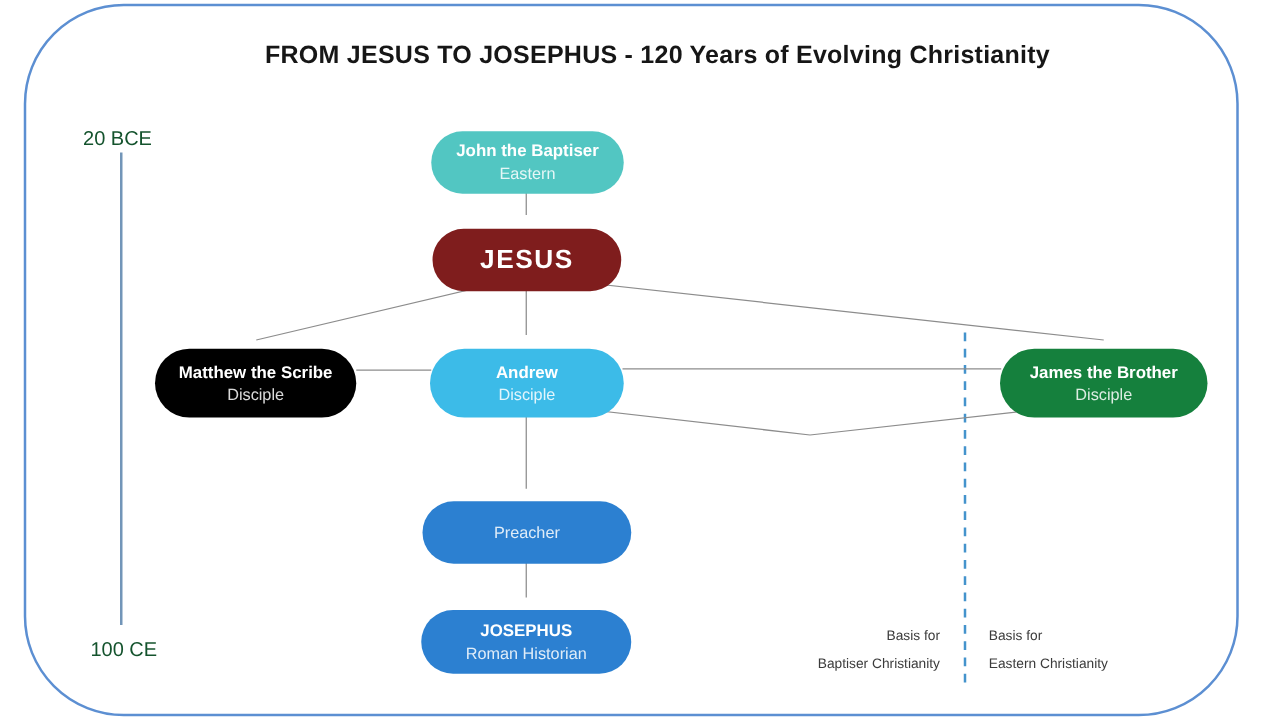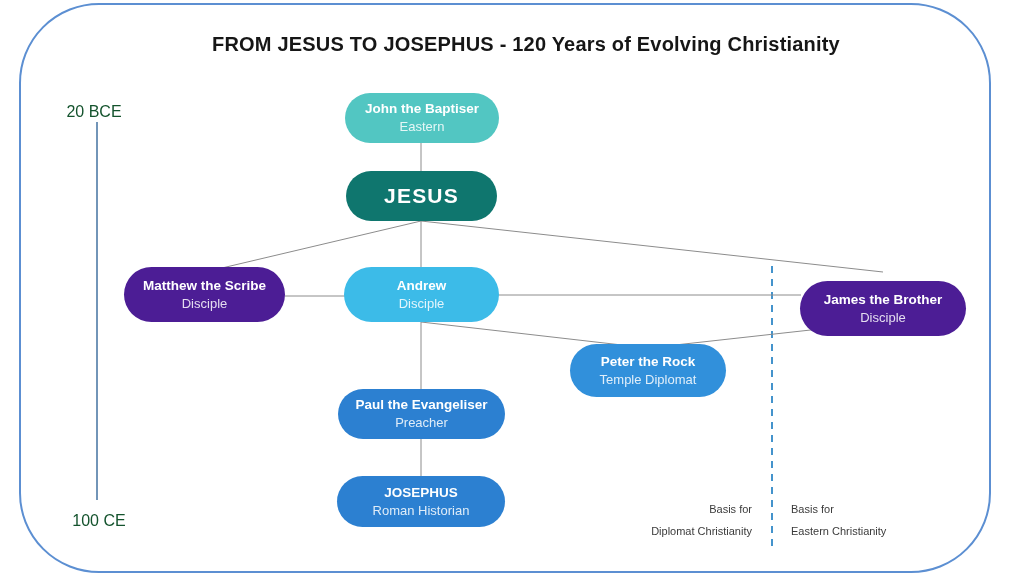--- a/index.html
+++ b/index.html
@@ -46,20 +46,21 @@
   .node {
     position: absolute;
     border-radius: 999px;
     color: #ffffff;
     display: flex;
     flex-direction: column;
     align-items: center;
     justify-content: center;
     text-align: center;
     line-height: 18px;
+    margin-top: 12px;
   }
   .node .node-name { font-weight: 700; font-size: 13.5px; }
   .node .node-sub { font-weight: 400; font-size: 13px; color: rgba(255,255,255,0.85); }
   .node.big .node-name { font-size: 21px; letter-spacing: 1.2px; }
 
   .tl-label {
     position: absolute;
     font-size: 16px;
     color: #14532d;
     text-align: center;
@@ -102,56 +103,51 @@
   </svg>
 
   <div class="tl-label" style="left:58px; top:103px; width:72px;">20 BCE</div>
   <div class="tl-label" style="left:60px; top:512px; width:78px;">100 CE</div>
 
   <div class="node" style="left: 345px; top: 93px; width: 154px; height: 50px; background: rgb(82, 198, 194);">
     <div class="node-name">John the Baptiser</div>
     <div class="node-sub">Eastern</div>
   </div>
 
-  <div class="node big" style="left: 346px; top: 171px; width: 151px; height: 50px; background: #0f766e;">
+  <div class="node big" style="left: 346px; top: 171px; width: 151px; height: 50px; background: #7f1d1d;">
     <div class="node-name">JESUS</div>
   </div>
 
-  <div class="node" style="left: 124px; top: 267px; width: 161px; height: 55px; background: #4c1d95;">
+  <div class="node" style="left: 124px; top: 267px; width: 161px; height: 55px; background: #000000;">
     <div class="node-name">Matthew the Scribe</div>
     <div class="node-sub">Disciple</div>
   </div>
 
   <div class="node" style="left: 344px; top: 267px; width: 155px; height: 55px; background: rgb(60, 187, 232);">
     <div class="node-name">Andrew</div>
     <div class="node-sub">Disciple</div>
   </div>
 
-  <div class="node" style="left: 800px; top: 281px; width: 166px; height: 55px; background: #4c1d95;">
+  <div class="node" style="left: 800px; top: 267px; width: 166px; height: 55px; background: #15803d;">
     <div class="node-name">James the Brother</div>
     <div class="node-sub">Disciple</div>
   </div>
 
-  <div class="node" style="left: 570px; top: 344px; width: 156px; height: 53px; background: rgb(49, 144, 219);">
-    <div class="node-name">Peter the Rock</div>
-    <div class="node-sub">Temple Diplomat</div>
-  </div>
 
   <div class="node" style="left: 338px; top: 389px; width: 167px; height: 50px; background: rgb(44, 128, 209);">
-    <div class="node-name">Paul the Evangeliser</div>
     <div class="node-sub">Preacher</div>
   </div>
 
   <div class="node" style="left: 337px; top: 476px; width: 168px; height: 51px; background: rgb(44, 128, 209);">
     <div class="node-name">JOSEPHUS</div>
     <div class="node-sub">Roman Historian</div>
   </div>
 
   <div class="region-label west">
     <div>Basis for</div>
-    <div>Diplomat Christianity</div>
+    <div>Baptiser Christianity</div>
   </div>
   <div class="region-label east">
     <div>Basis for</div>
     <div>Eastern Christianity</div>
   </div>
 
 </div>
 
 </body></html>

